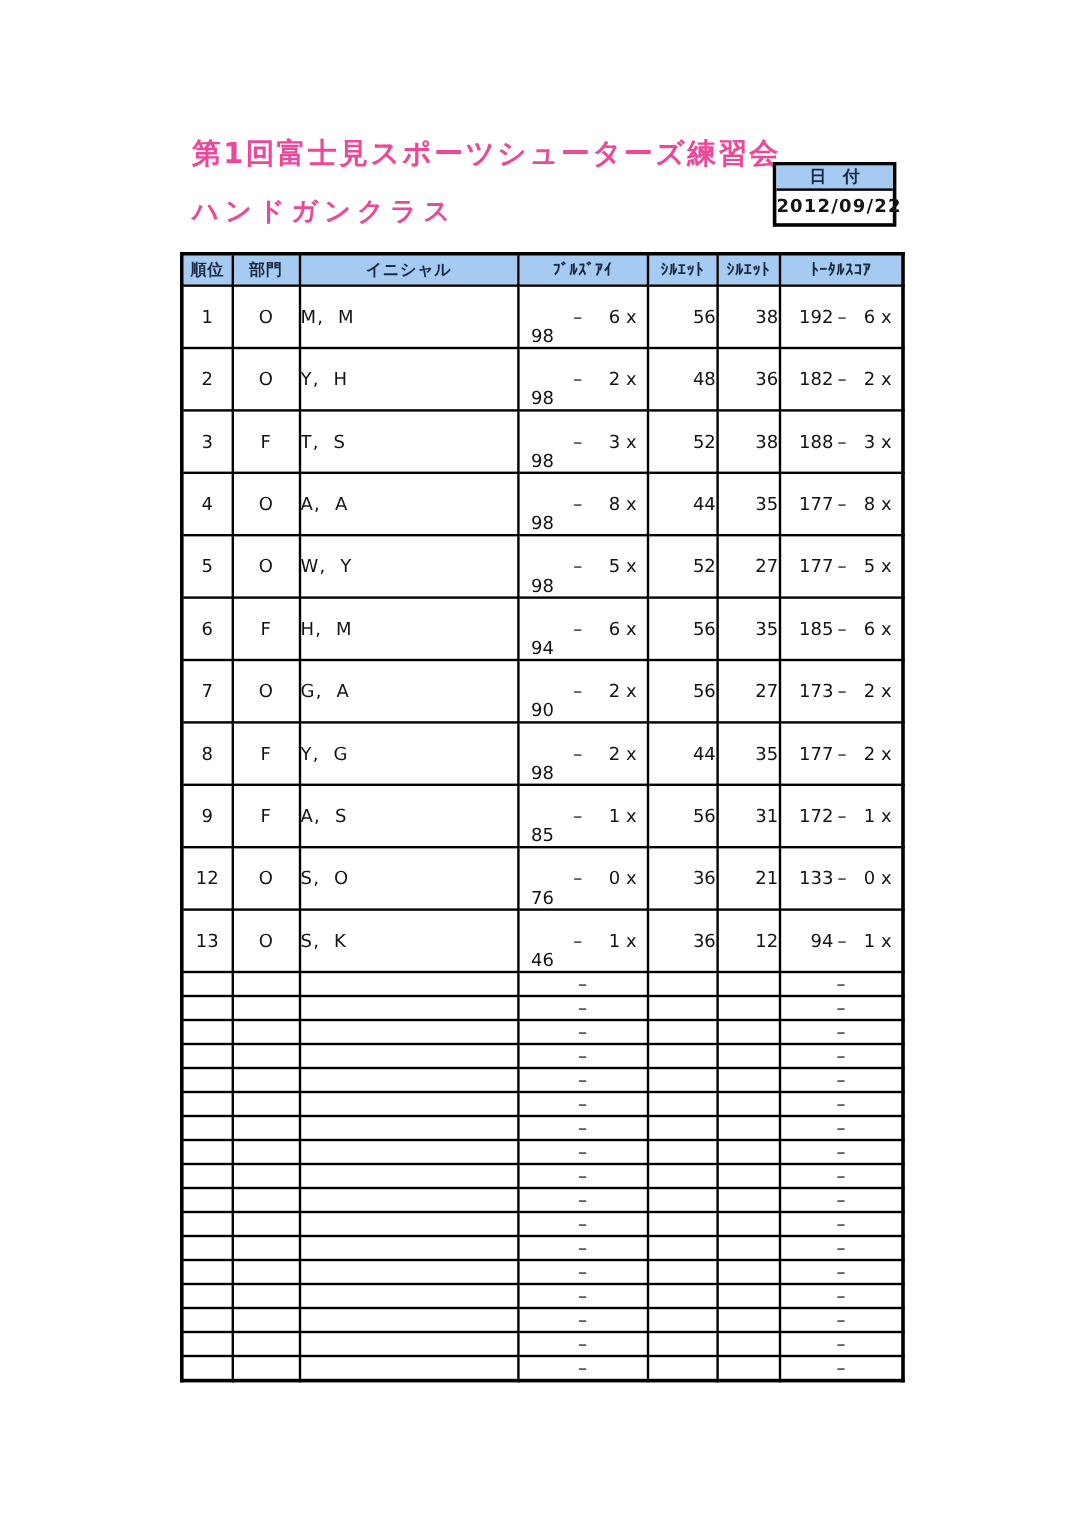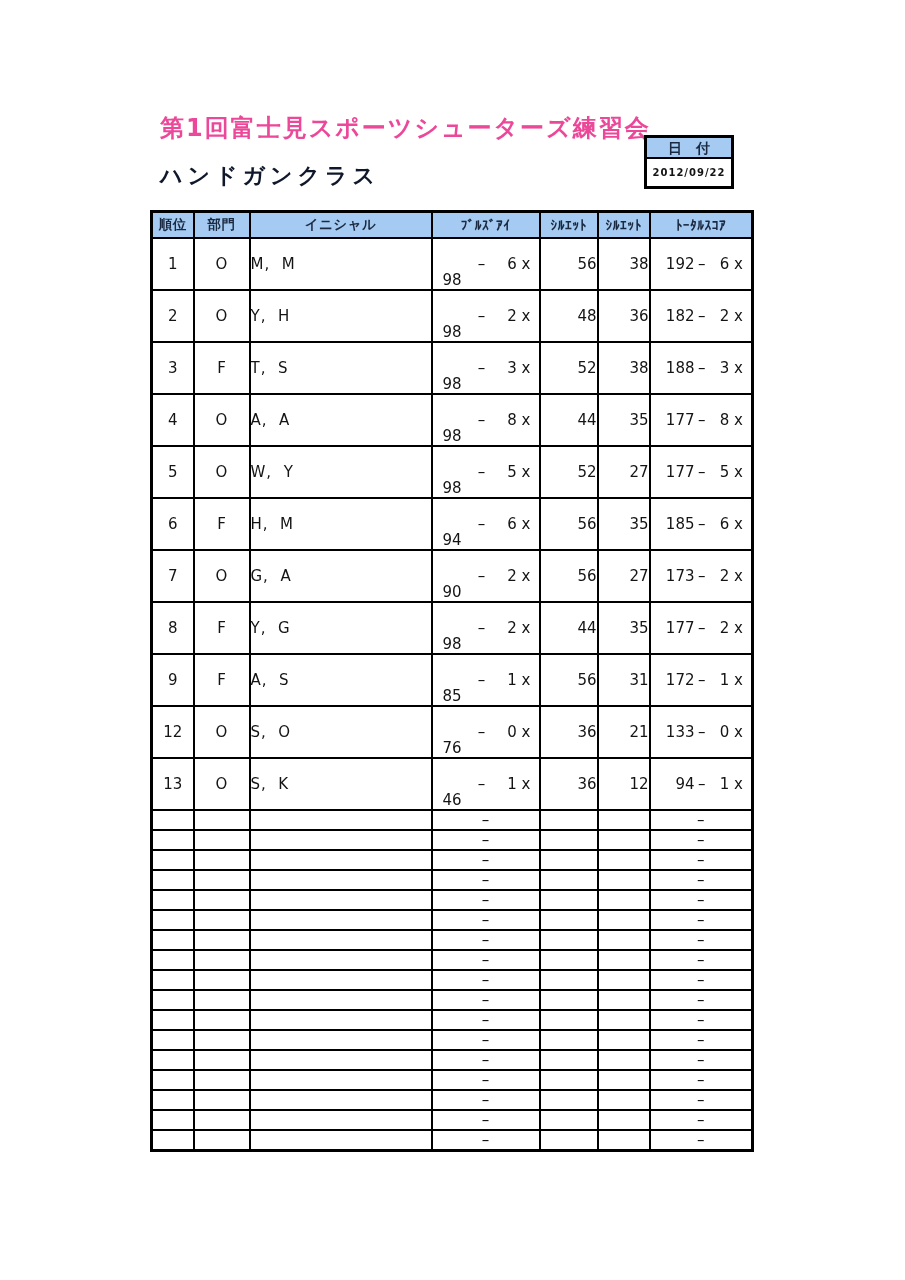--- a/index.html
+++ b/index.html
@@ -18,38 +18,38 @@
     overflow:hidden;
   }
   .page-title{
     position:absolute;left:160px;top:112px;
     font-size:24px;font-weight:700;letter-spacing:2px;
     color:#ec4899;white-space:nowrap;
   }
   .page-subtitle{
     position:absolute;left:160px;top:161px;
     font-size:22px;font-weight:700;letter-spacing:5px;
-    color:#0f172a;white-space:nowrap;
+    color:#ec4899;white-space:nowrap;
   }
   .date-box{
-    position:absolute;left:644px;top:135px;width:90px;
+    position:absolute;left:644px;top:135px;width:103px;
     border:3px solid var(--border);
     background:#fff;
   }
   .date-box .date-label{
     background:var(--header-bg);
     color:var(--header-text);
     font-size:14px;font-weight:700;
     text-align:center;
     height:21px;line-height:21px;
     border-bottom:2px solid var(--border);
     white-space:pre;
   }
   .date-box .date-value{
-    font-size:10px;font-weight:600;
+    font-size:15px;font-weight:600;
     text-align:center;
     height:27px;line-height:27px;
     letter-spacing:1px;
     border-radius:13px;
   }
   table.results{
     position:absolute;left:150px;top:210px;
     width:601px;height:769px;
     border-collapse:collapse;
     table-layout:fixed;

